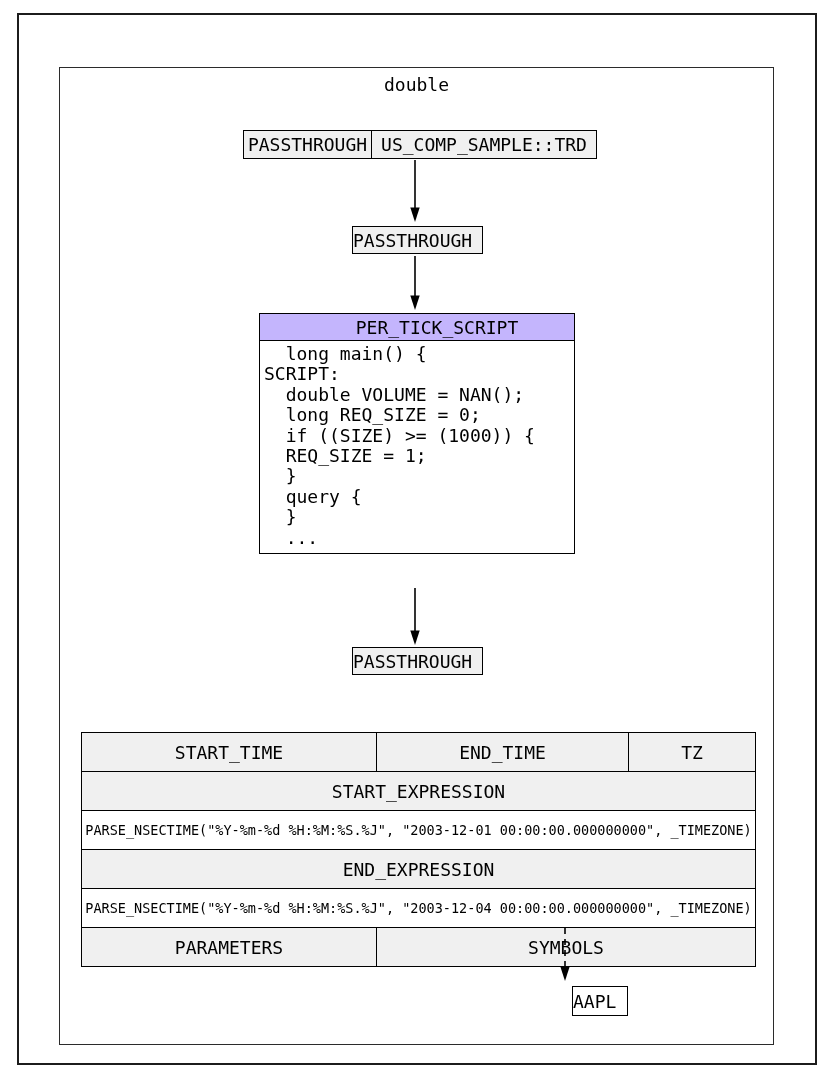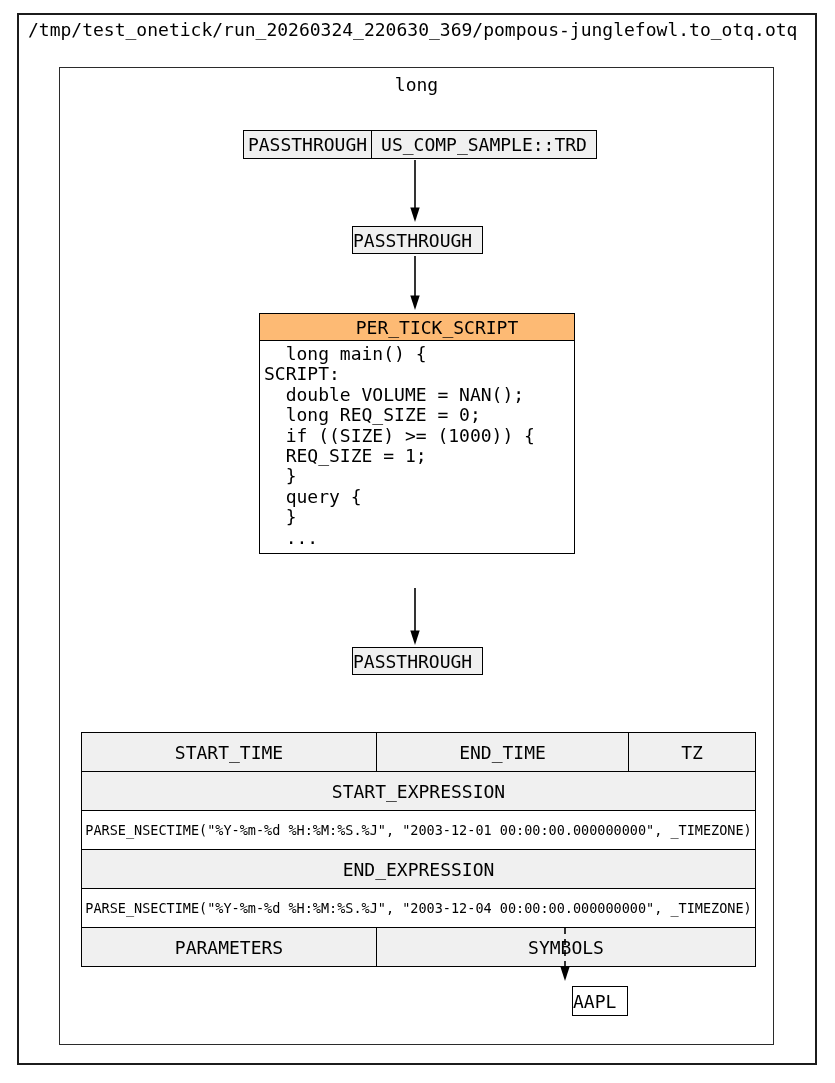--- a/index.html
+++ b/index.html
@@ -37,21 +37,21 @@
   }
   .cell-ep { width:128px; border-right:1.5px solid #000; }
   .cell-db { flex:1; }
   .node-pt1 { left:352px; top:226px; width:131px; height:28px; }
   .node-pt2 { left:352px; top:647px; width:131px; height:28px; }
   .pts {
     position:absolute; left:259px; top:313px; width:316px;
     border:1.5px solid #000; box-sizing:border-box; background:#ffffff;
   }
   .pts-header {
-    height:26px; background:#fdba74; border-bottom:1.5px solid #000;
+    height:26px; background:#c4b5fd; border-bottom:1.5px solid #000;
     display:flex; align-items:center; justify-content:center; font-size:18px;padding-left:40px;
   }
   .pts-body { padding:3px 0 5px 4px; }
   .script-line { white-space:pre; font-size:18px; line-height:20.4px; }
   .info-table {
     position:absolute; left:81px; top:732px;
     border-collapse:collapse; table-layout:fixed;
     border:1.5px solid #000;
   }
   .info-table td {
@@ -64,24 +64,23 @@
   .node-aapl { left:536px; top:986px; width:56px; height:30px; background:#ffffff;margin-left:36px; }
   .edges-layer { position:absolute; left:0; top:0; pointer-events:none; }
 </style>
 </head>
 <body>
 
 <div class="canvas">
 
   <div class="outer-box"></div>
 
-  <div class="graph-title">/tmp/test_onetick/run_20260324_220630_369/pompous-junglefowl.to_otq.otq</div>
 
   <div class="inner-box">
-    <div class="cluster-label">long</div>
+    <div class="cluster-label">double</div>
   </div>
 
   <div class="node node-source">
     <div class="cell cell-ep">PASSTHROUGH</div>
     <div class="cell cell-db">US_COMP_SAMPLE::TRD</div>
   </div>
 
   <div class="node node-pt1">PASSTHROUGH</div>
 
   <div class="pts">

